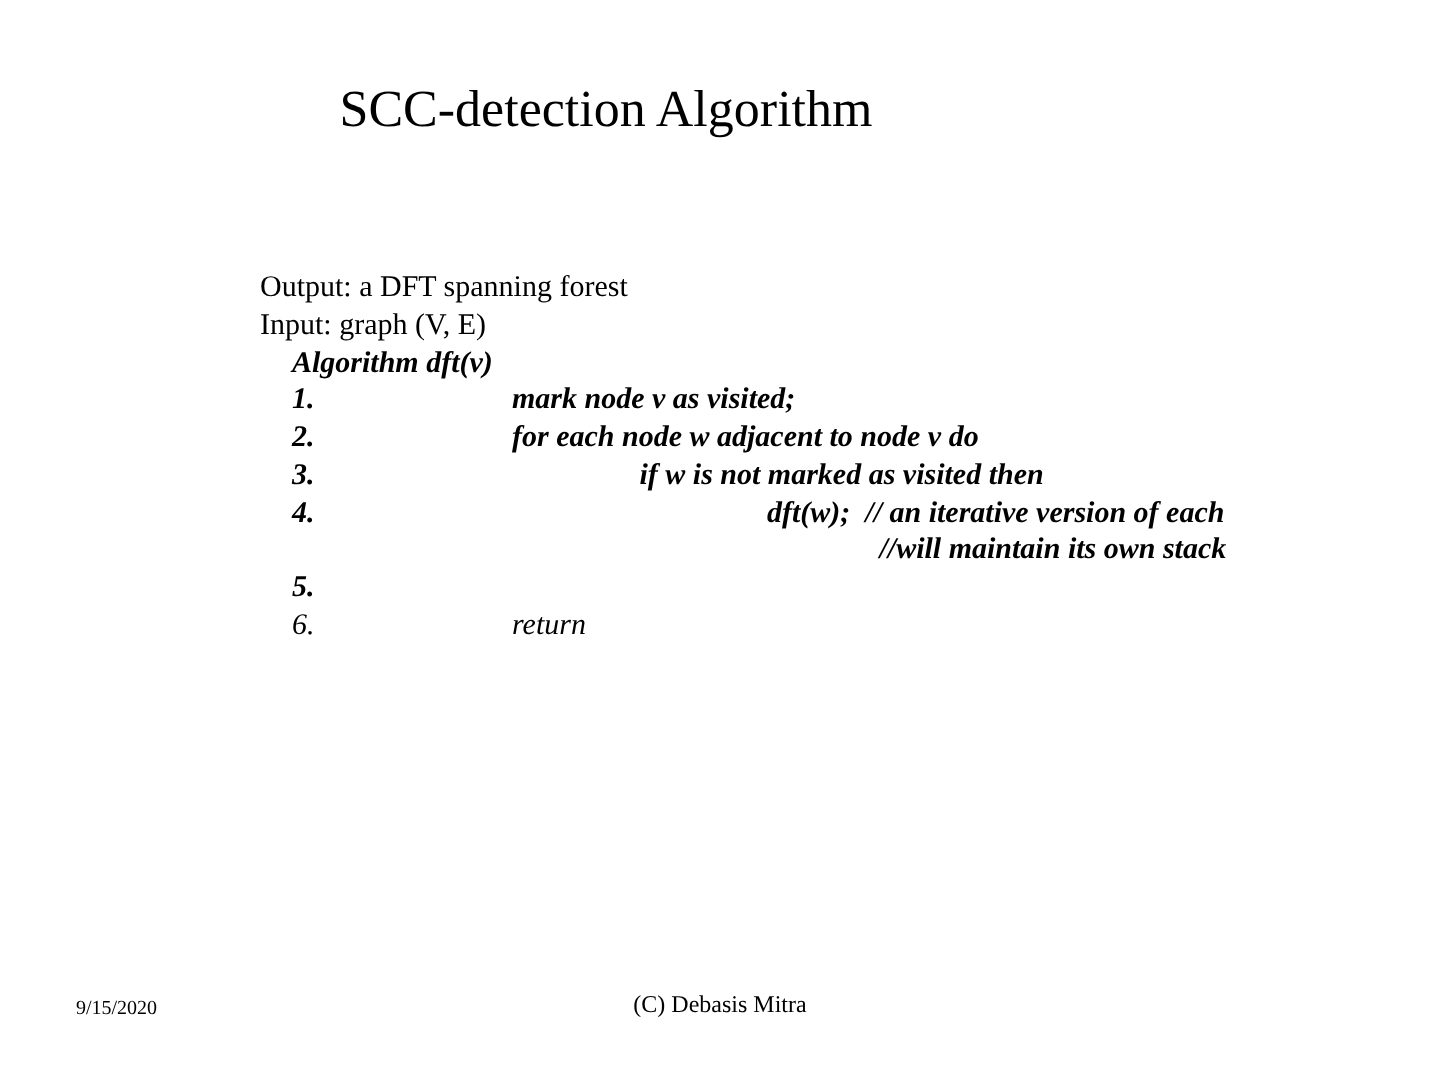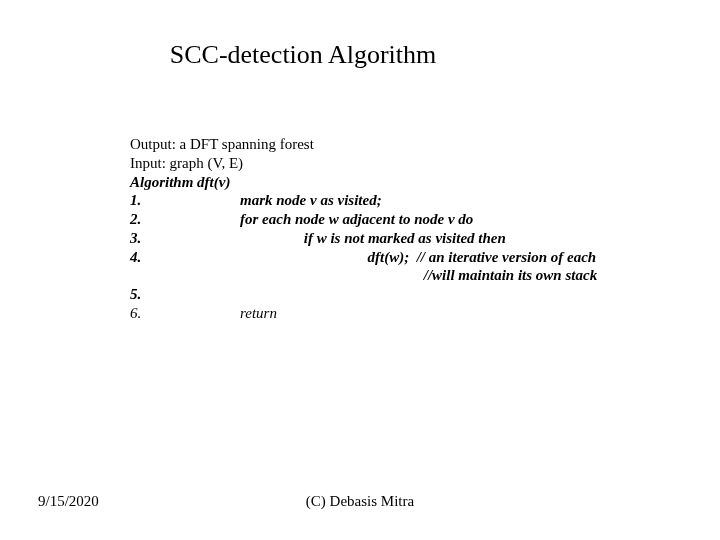--- a/index.html
+++ b/index.html
@@ -31,39 +31,39 @@
     top: 135px;
     left: 130px;
     width: 560px;
     font-size: 15px;
     line-height: 1.25;
   }
   .row {
     display: flex;
     white-space: pre;
   }
-  .italic { font-style: italic; }
+  .italic { font-style: italic; margin-left: 16px; }
   .bold { font-weight: bold; }
   .numcol {
     display: inline-block;
     width: 110px;
   }
   .footer-date {
     position: absolute;
     left: 38px;
     bottom: 30px;
-    font-size: 15px;
+    font-size: 10px;
   }
   .footer-center {
     position: absolute;
     bottom: 30px;
     left: 0;
     width: 720px;
     text-align: center;
-    font-size: 15px;
+    font-size: 12px;
   }
 </style>
 </head>
 <body>
 
 <div class="slide">
 
   <div class="title">SCC-detection Algorithm</div>
 
   <div class="body">

